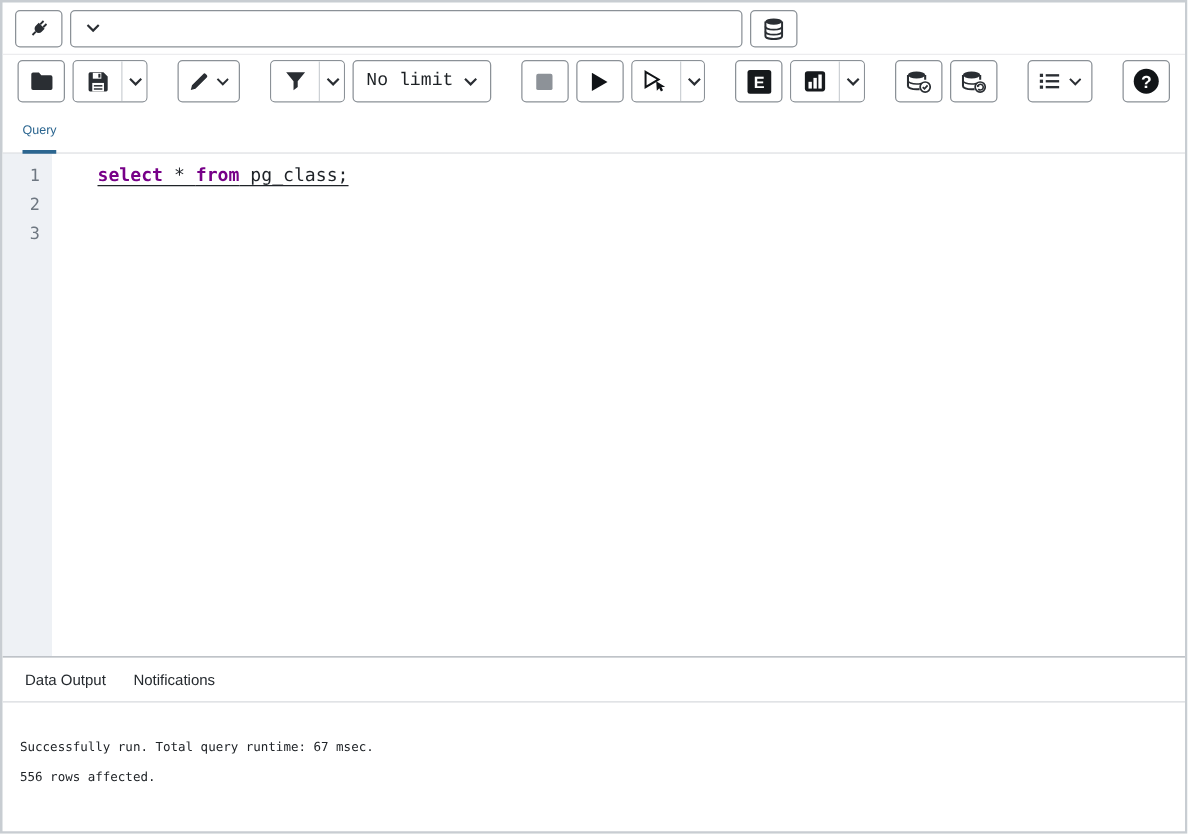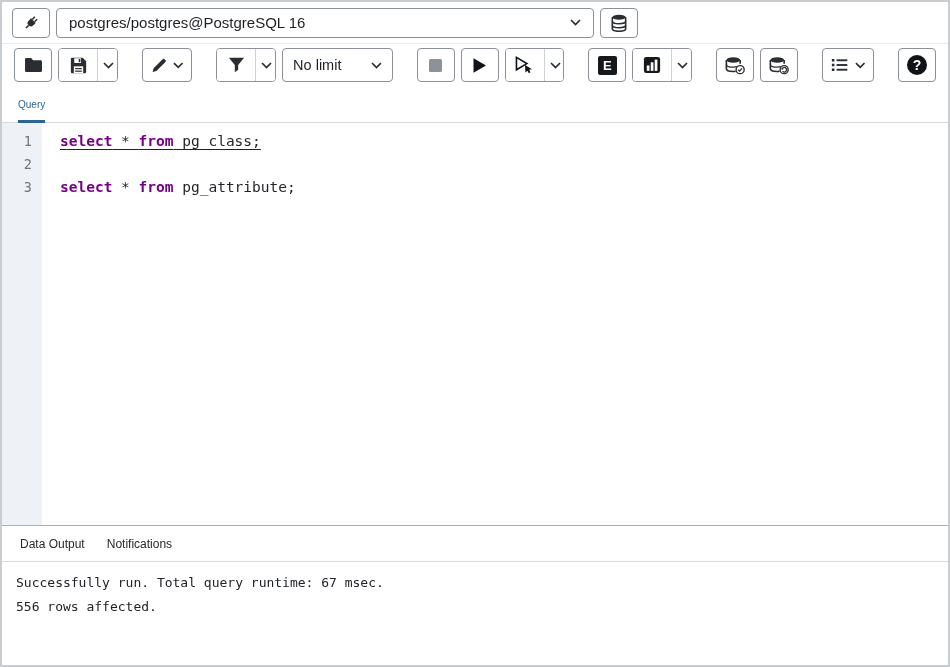--- a/index.html
+++ b/index.html
@@ -52,21 +52,21 @@
     font-family:inherit;
   }
   .btn-group {
     display:inline-flex; align-items:stretch;
     border:1px solid #8b9197; border-radius:4px;
     height:34px; background:#fff; overflow:hidden;
   }
   .btn-group .btn { border:none; border-radius:0; height:32px; }
   .btn-group .btn.caret { min-width:22px; padding:0 5px; border-left:1px solid #cdd1d5; }
   .sp { flex:0 0 12px; }
-  .select-btn { width:114px; justify-content:space-between; padding:0 10px; font-size:14.5px; color:#1d2125; }
+  .select-btn { width:114px; justify-content:space-between; padding:0 10px; font-size:14.5px; color:#1d2125;font-family:Liberation Mono, monospace; }
   .badge-e {
     width:19px; height:19px; background:#16191c; color:#fff;
     font-weight:bold; font-size:13px;
     display:inline-flex; align-items:center; justify-content:center; border-radius:2px;
   }
   .badge-q {
     width:20px; height:20px; background:#111417; color:#fff;
     font-weight:bold; font-size:14px;
     display:inline-flex; align-items:center; justify-content:center; border-radius:50%;
   }
@@ -89,42 +89,42 @@
   .editor {
     flex:1 1 auto; overflow:hidden;
     background:linear-gradient(to right, #eef1f5 40px, #ffffff 40px);
     padding-top:7px;
     font-family:"DejaVu Sans Mono", monospace;
     font-size:14.5px;
     cursor:text;
   }
   .ed-line { display:flex; line-height:23px; }
   .gutter { flex:0 0 40px; text-align:right; padding-right:10px; color:#6e7781; font-size:13.5px; }
-  .code { padding-left:18px; color:#1f2328; white-space:pre; min-height:23px; }
+  .code { padding-left:36px; color:#1f2328; white-space:pre; min-height:23px; }
   .code.underline { text-decoration:underline; text-underline-offset:3px; }
   .kw { color:#770088; font-weight:bold; }
 
   
   .output-bar {
     flex:0 0 36px;
     display:flex; align-items:center; gap:14px;
     padding:0 14px;
     border-top:1px solid #aab0b6;
   }
   .otab { font-size:12px; color:#24292e; padding:5px 4px; cursor:pointer; }
   .otab.active {
     color:#2c6690; border:1px solid #2c6690;
     padding:5px 9px; border-radius:1px;
   }
   .messages {
     flex:0 0 104px;
     border-top:1px solid #d7dade;
-    padding:9px 14px;
+    padding:25px 14px;
     font-family:"DejaVu Sans Mono", monospace;
-    font-size:13px; color:#202428;
+    font-size:10px; color:#202428;
   }
   .msg-line { line-height:24px; white-space:pre; }
 
   svg.ic { display:block; }
 </style>
 </head>
 <body>
 
 <div class="app">
 
@@ -133,21 +133,20 @@
       <svg class="ic" width="20" height="20" viewBox="0 0 24 24">
         <g transform="rotate(45 12 12)">
           <line x1="10" y1="3.5" x2="10" y2="8" stroke="#2a2e33" stroke-width="1.8"></line>
           <line x1="14" y1="3.5" x2="14" y2="8" stroke="#2a2e33" stroke-width="1.8"></line>
           <path d="M8 8h8v4a4 4 0 0 1-8 0z" fill="#2a2e33"></path>
           <line x1="12" y1="16" x2="12" y2="20.5" stroke="#2a2e33" stroke-width="1.8"></line>
         </g>
       </svg>
     </button>
     <div class="conn-select">
-      <span>postgres/postgres@PostgreSQL 16</span>
       <svg class="ic" width="11" height="7" viewBox="0 0 11 7">
         <path d="M1 1l4.5 4.5L10 1" fill="none" stroke="#2a2e33" stroke-width="1.7"></path>
       </svg>
     </div>
     <button class="icon-btn">
       <svg class="ic" width="16" height="18" viewBox="0 0 18 20">
         <ellipse cx="9" cy="3.5" rx="7.5" ry="2.8" fill="#2a2e33"></ellipse>
         <path d="M1.5 3.5v13c0 1.6 3.4 2.8 7.5 2.8s7.5-1.2 7.5-2.8v-13" fill="none" stroke="#2a2e33" stroke-width="1.8"></path>
         <path d="M1.5 8c0 1.6 3.4 2.8 7.5 2.8S16.5 9.6 16.5 8" fill="none" stroke="#2a2e33" stroke-width="1.6"></path>
         <path d="M1.5 12.5c0 1.6 3.4 2.8 7.5 2.8s7.5-1.2 7.5-2.8" fill="none" stroke="#2a2e33" stroke-width="1.6"></path>
@@ -324,21 +323,20 @@
         <div class="ed-line">
           <div class="gutter">1</div>
           <div class="code underline"><span class="kw">select</span><span> * </span><span class="kw">from</span><span> pg_class;</span></div>
         </div>
         <div class="ed-line">
           <div class="gutter">2</div>
           <div class="code"></div>
         </div>
         <div class="ed-line">
           <div class="gutter">3</div>
-          <div class="code"><span class="kw">select</span><span> * </span><span class="kw">from</span><span> pg_attribute;</span></div>
         </div>
       </div>
   </div>
 
   <div class="output-bar">
     <div class="otab">Data Output</div>
     <div class="otab">Notifications</div>
   </div>
 
   <div class="messages">

